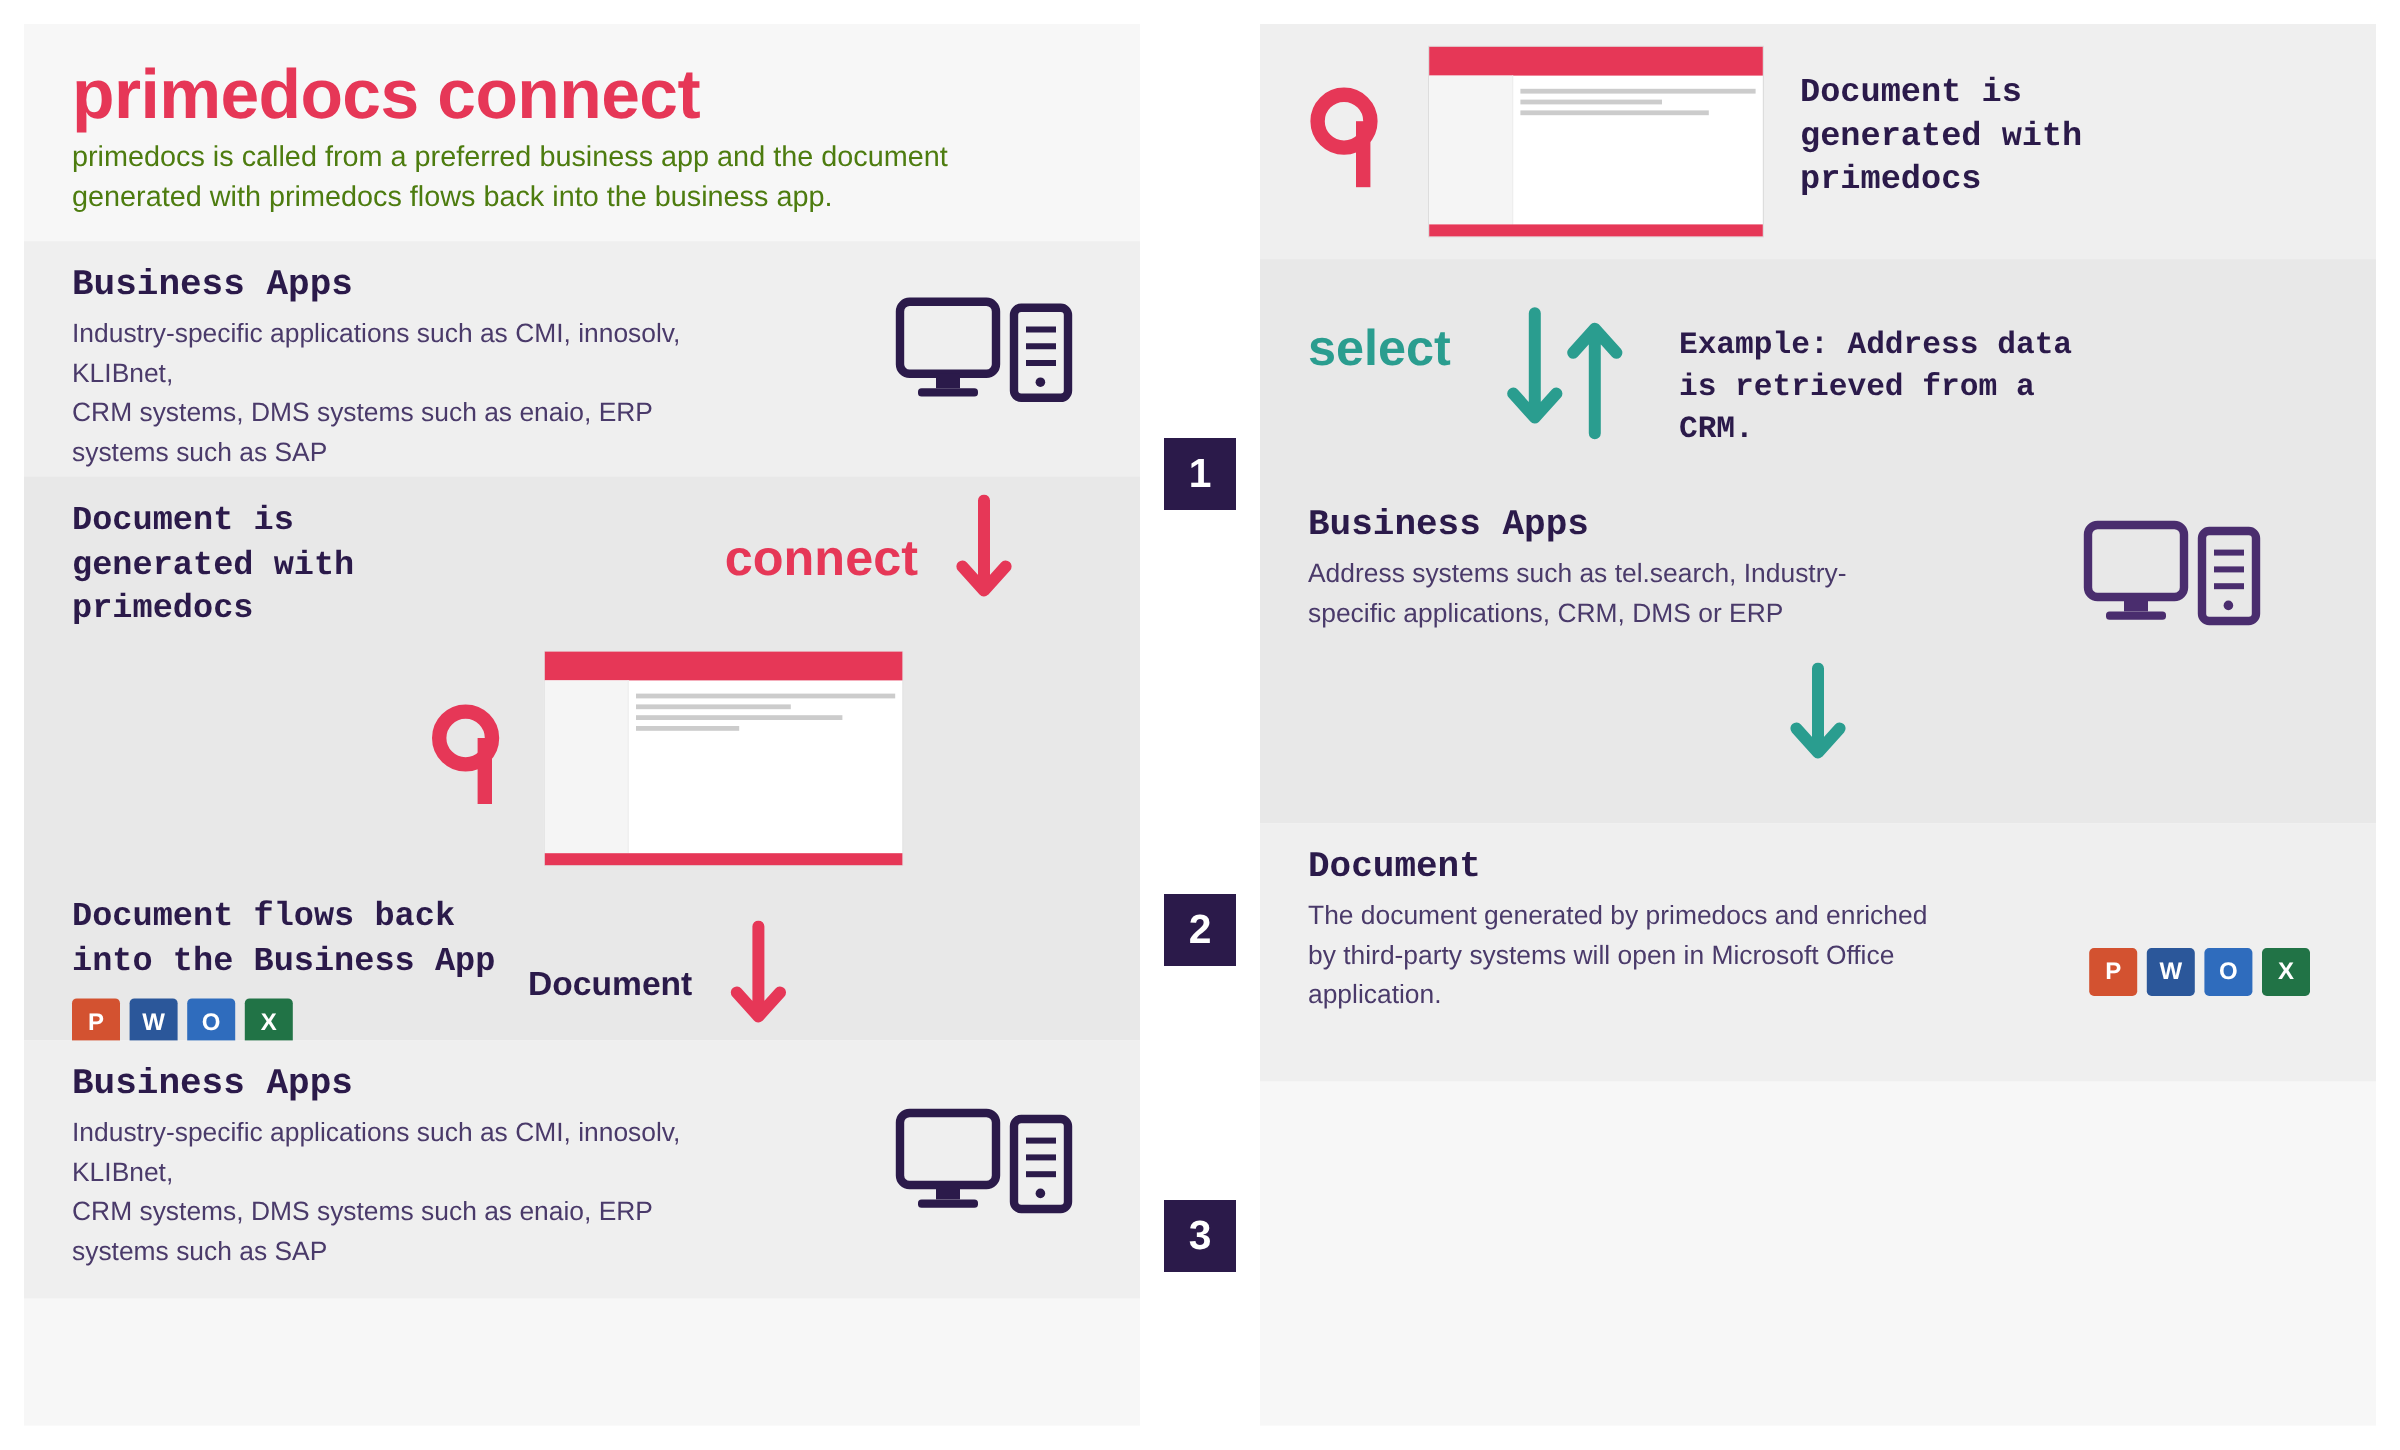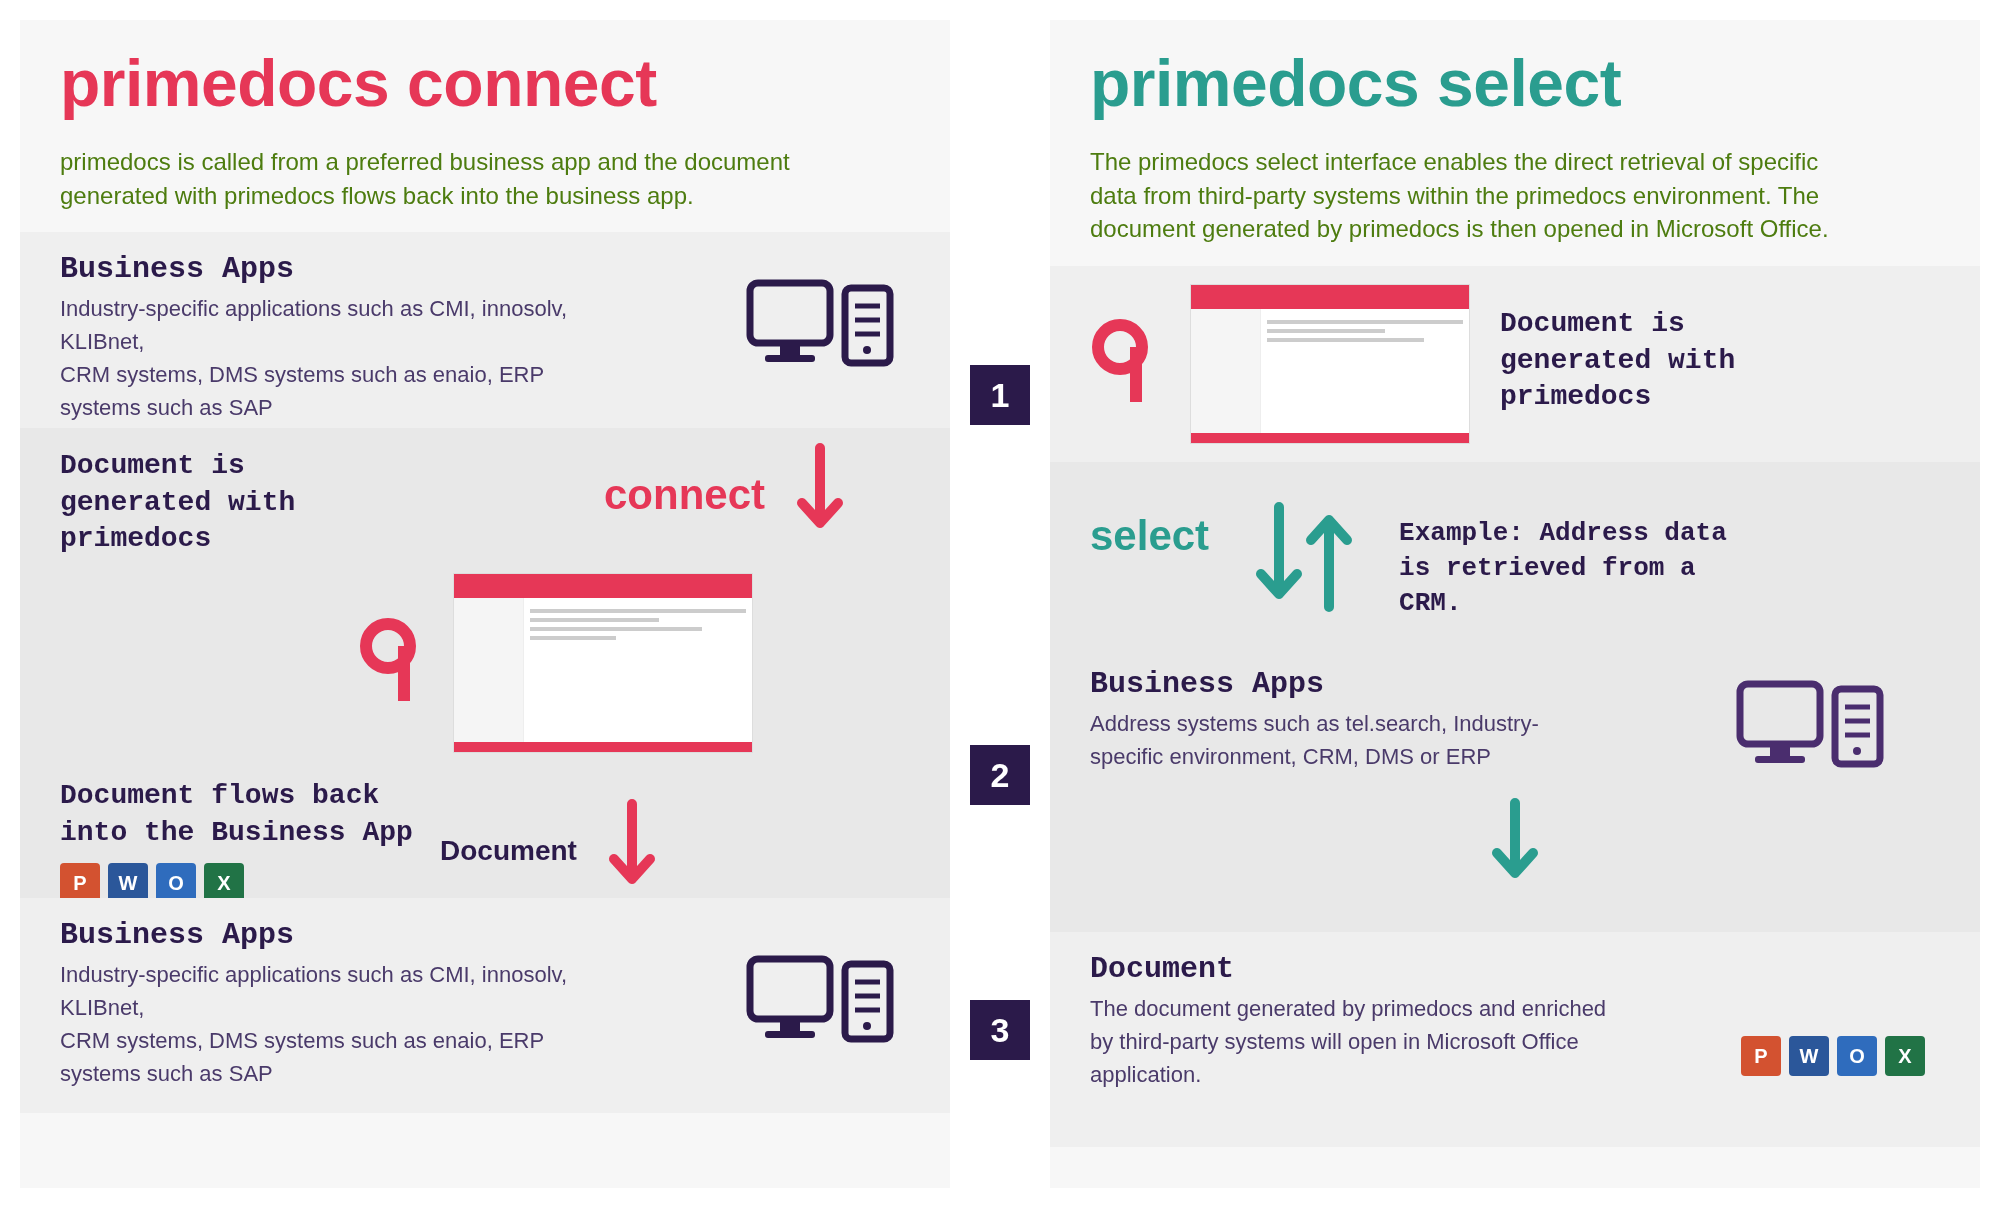--- a/index.html
+++ b/index.html
@@ -17,24 +17,24 @@
     bottom: 20px;
     background: #f7f7f7;
     padding: 0;
   }
   .col-left { left: 20px; width: 930px; }
   .col-right { right: 20px; width: 930px; }
   .header {
     padding: 25px 40px 20px 40px;
   }
   .h-title {
-    font-size: 66px;
+    font-size: 58px;
     font-weight: 800;
     letter-spacing: -0.5px;
-    margin-bottom: 24px;
+    margin-bottom: 2px;
   }
   .red { color: #e63757; }
   .teal { color: #2a9d8f; }
   .h-desc {
     font-size: 24px;
     line-height: 1.4;
     color: #4d7c0f;
     max-width: 780px;
   }
   .band {
@@ -209,24 +209,20 @@
         <line x1="110" y1="28" x2="135" y2="28" stroke="#2b1a4a" stroke-width="5"></line>
         <line x1="110" y1="42" x2="135" y2="42" stroke="#2b1a4a" stroke-width="5"></line>
         <line x1="110" y1="56" x2="135" y2="56" stroke="#2b1a4a" stroke-width="5"></line>
         <circle cx="122" cy="72" r="4" fill="#2b1a4a"></circle>
       </svg>
     </div>
   </div>
 </div>
 
 <div class="col col-right">
-  <div class="header">
-    <div class="h-title teal">primedocs select</div>
-    <div class="h-desc">The primedocs select interface enables the direct retrieval of specific data from third-party systems within the primedocs environment. The document generated by primedocs is  then opened in Microsoft Office.</div>
-  </div>
 
   <div class="band light select-top-band" style="height:196px;">
     <span class="primedocs-logo">
       <svg width="70" height="90" viewBox="0 0 70 90">
         <circle cx="30" cy="30" r="22" fill="none" stroke="#e63757" stroke-width="12"></circle>
         <rect x="40" y="30" width="12" height="55" fill="#e63757"></rect>
       </svg>
     </span>
     <div class="screenshot-box" style="width:280px; height:160px;">
       <div class="ss-top"></div>
@@ -248,21 +244,21 @@
         <svg width="130" height="130" viewBox="0 0 130 130">
           <path d="M40 15 L40 100 M22 82 L40 102 L58 82" fill="none" stroke="#2a9d8f" stroke-width="10" stroke-linecap="round" stroke-linejoin="round"></path>
           <path d="M90 115 L90 30 M72 48 L90 28 L108 48" fill="none" stroke="#2a9d8f" stroke-width="10" stroke-linecap="round" stroke-linejoin="round"></path>
         </svg>
       </div>
       <div class="b-title" style="font-size:26px; line-height:1.35; max-width:330px; margin-top:24px;">Example: Address data is retrieved from a CRM.</div>
     </div>
 
     <div style="margin-top:40px; position:relative;">
       <div class="b-title">Business Apps</div>
-      <div class="b-text" style="max-width:520px;">Address systems such as tel.search, Industry-specific environment, CRM, DMS or ERP</div>
+      <div class="b-text" style="max-width:520px;">Address systems such as tel.search, Industry-specific applications, CRM, DMS or ERP</div>
       <div class="computer-icon" style="top:60%;">
         <svg width="150" height="100" viewBox="0 0 150 100">
           <rect x="5" y="5" width="80" height="60" rx="8" fill="none" stroke="#4a2d6e" stroke-width="7"></rect>
           <rect x="35" y="65" width="20" height="12" fill="#4a2d6e"></rect>
           <rect x="20" y="77" width="50" height="7" rx="3" fill="#4a2d6e"></rect>
           <rect x="100" y="10" width="45" height="75" rx="6" fill="none" stroke="#4a2d6e" stroke-width="7"></rect>
           <line x1="110" y1="28" x2="135" y2="28" stroke="#4a2d6e" stroke-width="5"></line>
           <line x1="110" y1="42" x2="135" y2="42" stroke="#4a2d6e" stroke-width="5"></line>
           <line x1="110" y1="56" x2="135" y2="56" stroke="#4a2d6e" stroke-width="5"></line>
           <circle cx="122" cy="72" r="4" fill="#4a2d6e"></circle>

